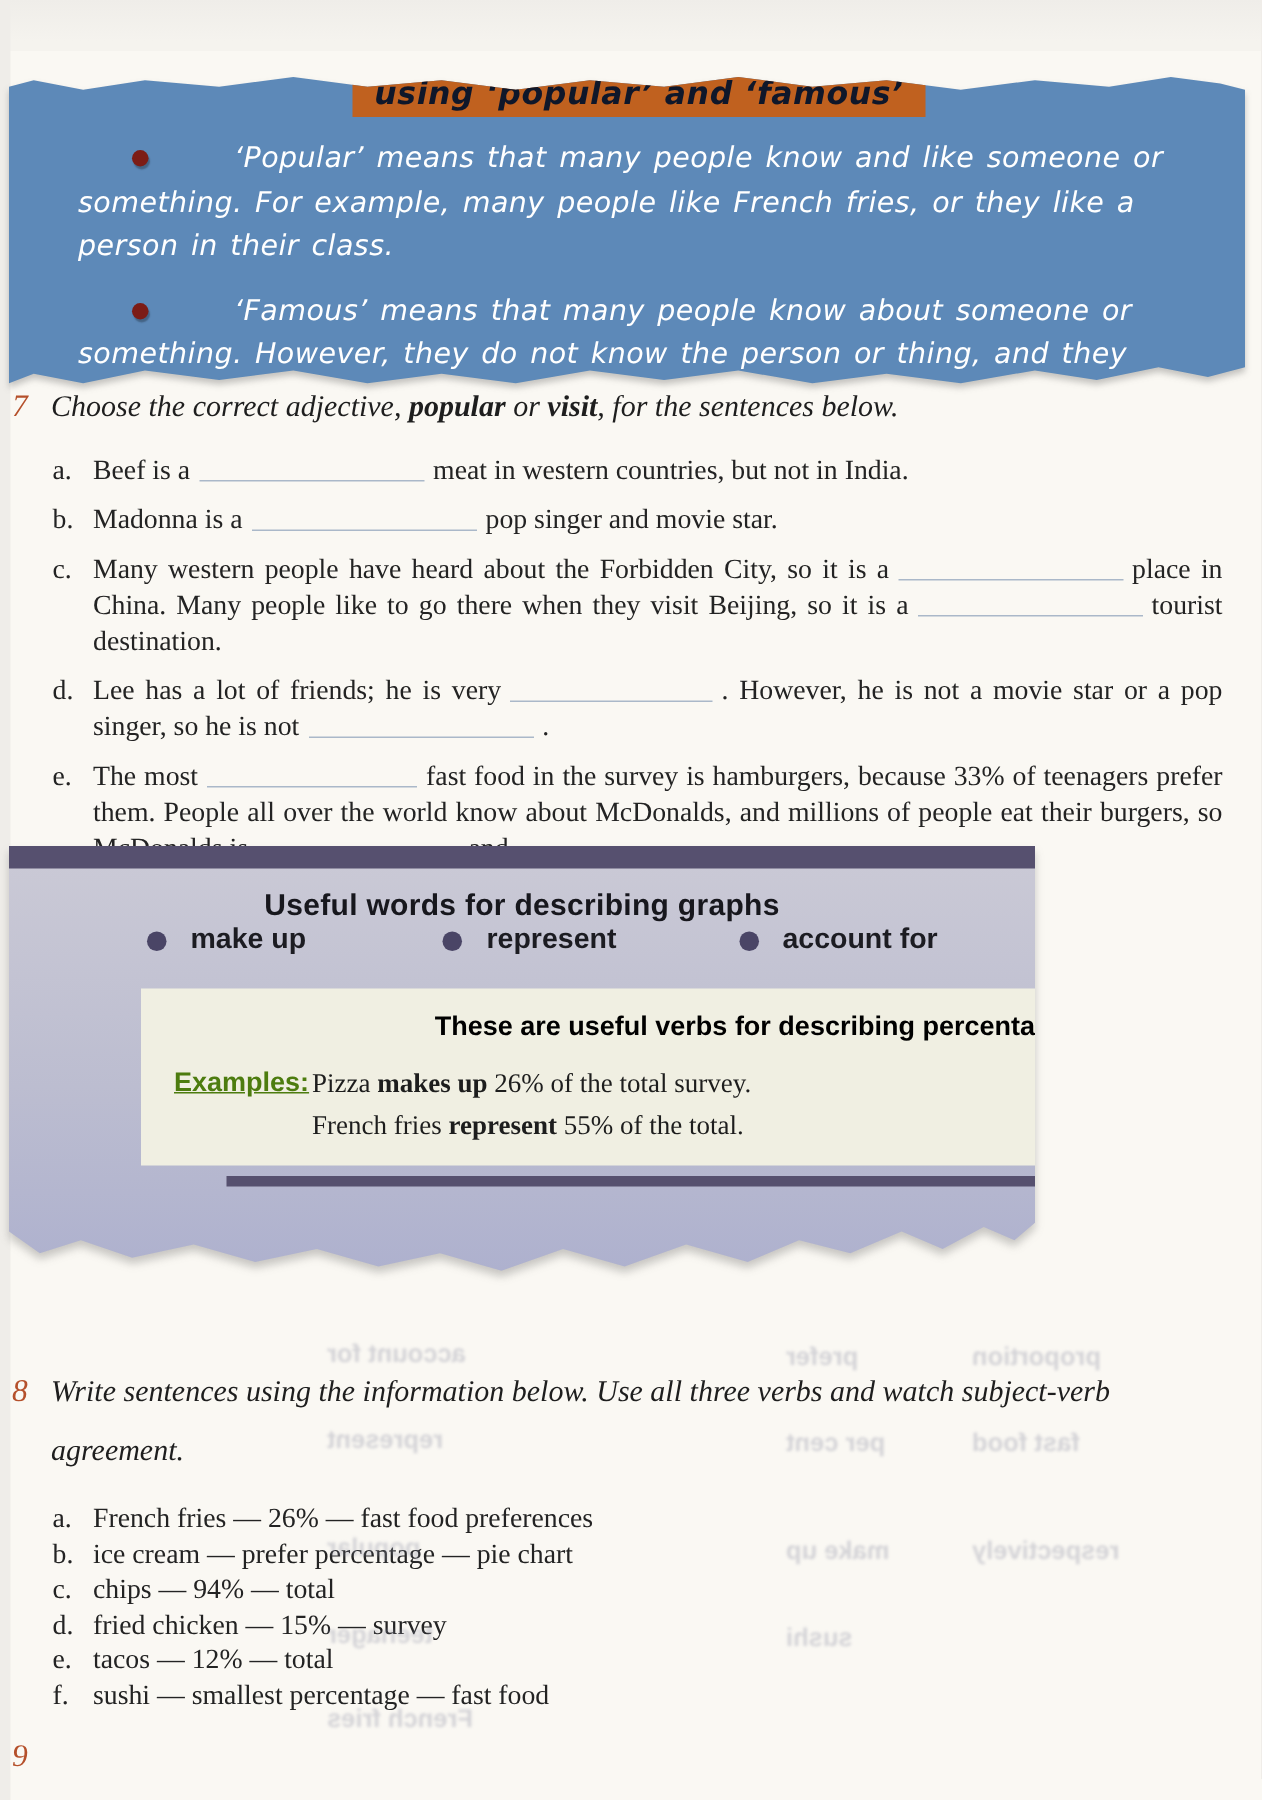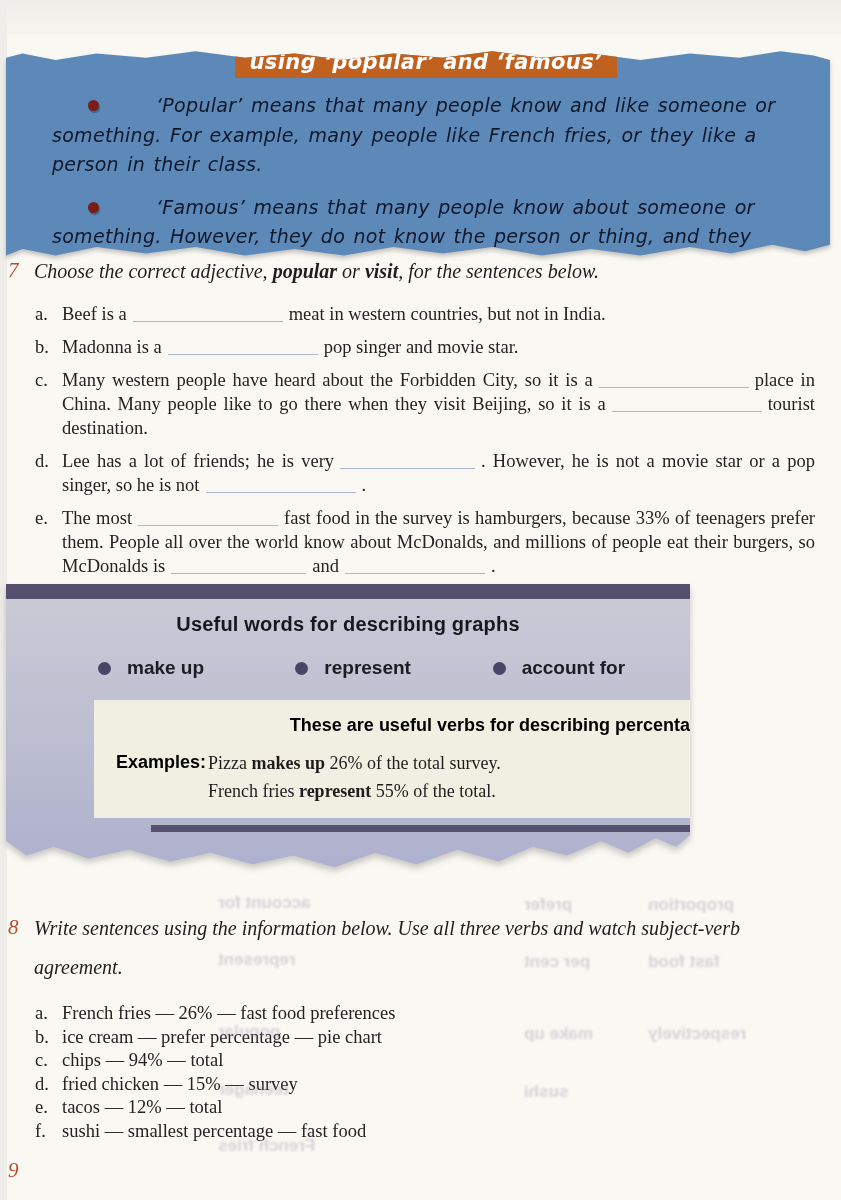--- a/index.html
+++ b/index.html
@@ -16,25 +16,25 @@
     background:#efede9; }
 
   
   .tip-wrap { position:absolute; left:6px; top:30px; width:824px; height:215px;
     filter:drop-shadow(0 3px 2px rgba(70,70,70,0.30)); z-index:2; }
   .tip-paper { width:100%; height:100%; background:#5d89b8; position:relative;
     clip-path:polygon(0% 5%,2% 3%,6% 6%,11% 3%,17% 5%,23% 2%,29% 5%,35% 3%,41% 6%,47% 3%,53% 5%,59% 2%,65% 5%,71% 3%,77% 6%,83% 3%,89% 5%,94% 2%,98% 4%,100% 6%,
     100% 92%,97% 95%,93% 92%,88% 96%,83% 93%,77% 97%,71% 94%,65% 97%,59% 93%,53% 96%,47% 93%,41% 97%,35% 94%,29% 97%,23% 93%,17% 96%,11% 93%,6% 97%,2% 94%,0% 97%);
     padding:0 30px 0 46px; }
   .tip-banner { display:table; margin:17px auto 0; padding:3px 15px 4px;
-    background:#c0611f; color:#ffffff;
+    background:#c0611f; color:#0f172a;
     font:italic 700 21px "DejaVu Sans", sans-serif; letter-spacing:0.4px; }
   .tip-bullet { position:relative; margin-top:13px; }
   .tip-bullet p { font:italic 19px/29.5px "DejaVu Sans", sans-serif;
-    color:#0f172a; letter-spacing:0.3px; word-spacing:2px; text-indent:104px; }
+    color:#ffffff; letter-spacing:0.3px; word-spacing:2px; text-indent:104px; }
   .tip-dot { position:absolute; left:36px; top:9px; width:11px; height:11px;
     border-radius:50%; background:#7c1c16; box-shadow:1px 2px 1px rgba(0,0,0,0.28); }
 
   
   .tip-badge { position:absolute; left:26px; top:12px; width:104px; height:53px;
     background:#8e211d; border-radius:10px; z-index:3;
     box-shadow:-3px 4px 0 #cfa15f, 0 2px 3px rgba(0,0,0,0.3);
     color:#fff; font:700 30px "Liberation Sans", sans-serif;
     display:flex; align-items:center; padding-left:24px; }
   .tip-badge::after { content:""; position:absolute; left:32px; bottom:-17px;
@@ -54,39 +54,39 @@
   .item .letter { flex:0 0 27px; font:18.5px/24px "Liberation Serif", serif; }
   .item .itext { flex:1; font:18.5px/24px "Liberation Serif", serif; text-align:justify; }
   .items8 .item { margin-bottom:0; }
   .items8 .itext { text-align:left; line-height:23.5px; }
   .items8 .letter { line-height:23.5px; }
   .blank { display:inline-block; height:5px; border-bottom:1.5px solid #aab8c9;
     margin:0 6px; vertical-align:-2px; }
   .w135 { width:135px; } .w140 { width:140px; } .w150 { width:150px; }
 
   
-  .panel-wrap { position:absolute; left:6px; top:584px; width:684px; height:292px;
+  .panel-wrap { position:absolute; left:6px; top:564px; width:684px; height:292px;
     filter:drop-shadow(0 4px 3px rgba(70,70,70,0.28)); z-index:2; }
   .panel { width:100%; height:100%; position:relative;
     background:linear-gradient(180deg,#cbcad6 0%,#bcbdd0 55%,#adb0ce 100%);
     clip-path:polygon(0% 0%,100% 0%,100% 86%,98% 90%,95% 87%,91% 92%,87% 88%,82% 93%,77% 90%,72% 95%,66% 91%,60% 96%,54% 92%,48% 97%,42% 93%,36% 96%,30% 92%,24% 95%,18% 91%,12% 94%,7% 90%,3% 93%,0% 88%); }
   .panel-bar { height:15px; background:#56506f; }
   .panel-title { text-align:center; margin-top:14px;
     font:700 20px "Liberation Sans", sans-serif; color:#17171d; letter-spacing:0.2px; }
-  .words-row { display:flex; margin-top:21px; padding-left:92px;text-align:center; }
+  .words-row { display:flex; padding-left:92px;text-align:center; }
   .word { display:flex; align-items:center; width:240px; }
   .word-dot { width:13px; height:13px; border-radius:50%; background:#4a4566;
     margin-right:16px; flex:0 0 13px; }
   .word-label { font:700 19px "Liberation Sans", sans-serif; color:#1c1c22; }
   .examples-card { margin:21px 0 0 88px; width:650px; background:#f0efe2;
     padding:15px 18px 13px 22px; }
   .ex-note { font:700 18px "Liberation Sans", sans-serif; color:#000000;text-align:right; }
   .ex-row { display:flex; margin-top:13px; }
   .ex-label { flex:0 0 92px; font:700 18px "Liberation Sans", sans-serif;
-    color:#000000; padding-top:3px; }
+    color:#4d7c0f; padding-top:3px;text-decoration:underline; }
   .ex-lines { font:18px/28px "Liberation Serif", serif; color:#1d1d1d; }
   .ex-lines b { font-weight:700; }
   .panel-rule { margin:7px 0 0 145px; width:614px; height:7px; background:#56506f; }
 
   
   .ghost-layer { position:absolute; left:0; top:0; width:100%; height:100%;
     pointer-events:none; z-index:1; }
   .ghost { position:absolute; font:700 17px "Liberation Sans", sans-serif;
     color:#8d8fa3; opacity:0.35; transform:scaleX(-1); filter:blur(1px);
     white-space:nowrap; }

